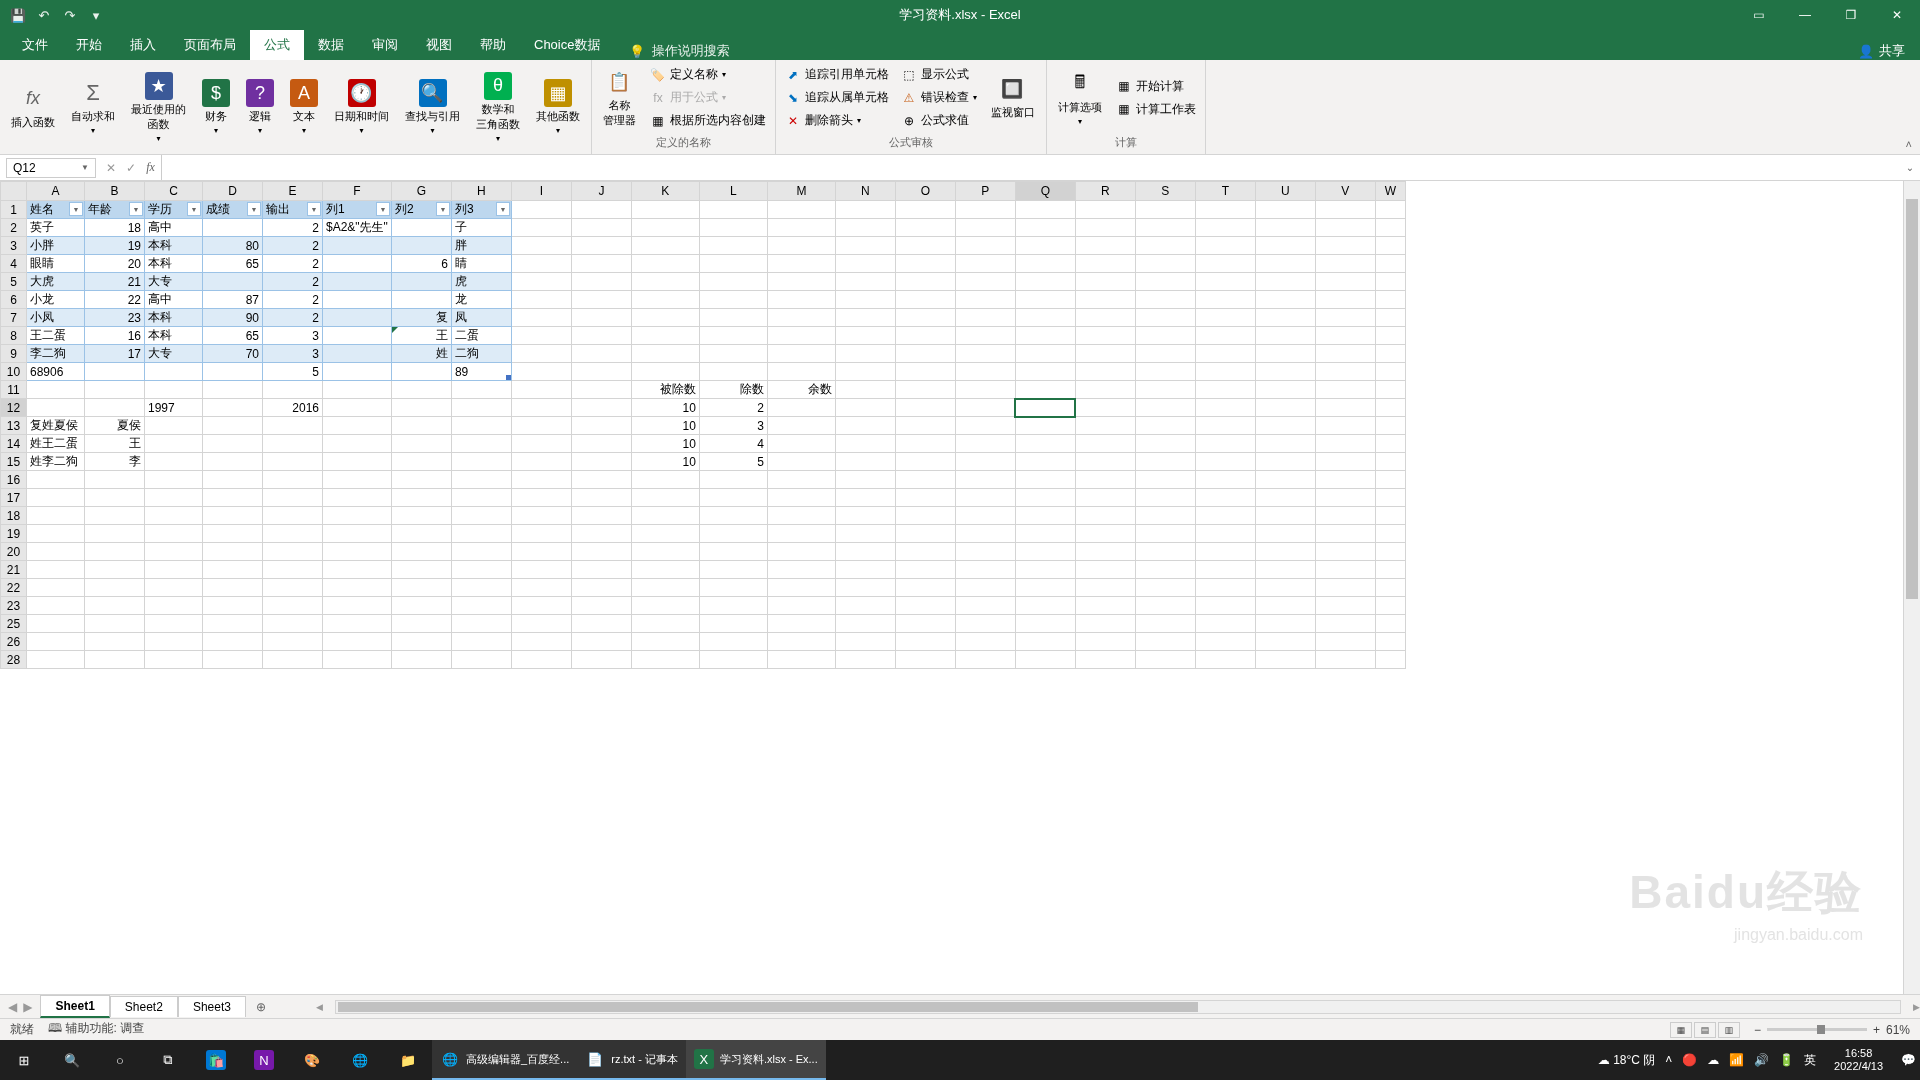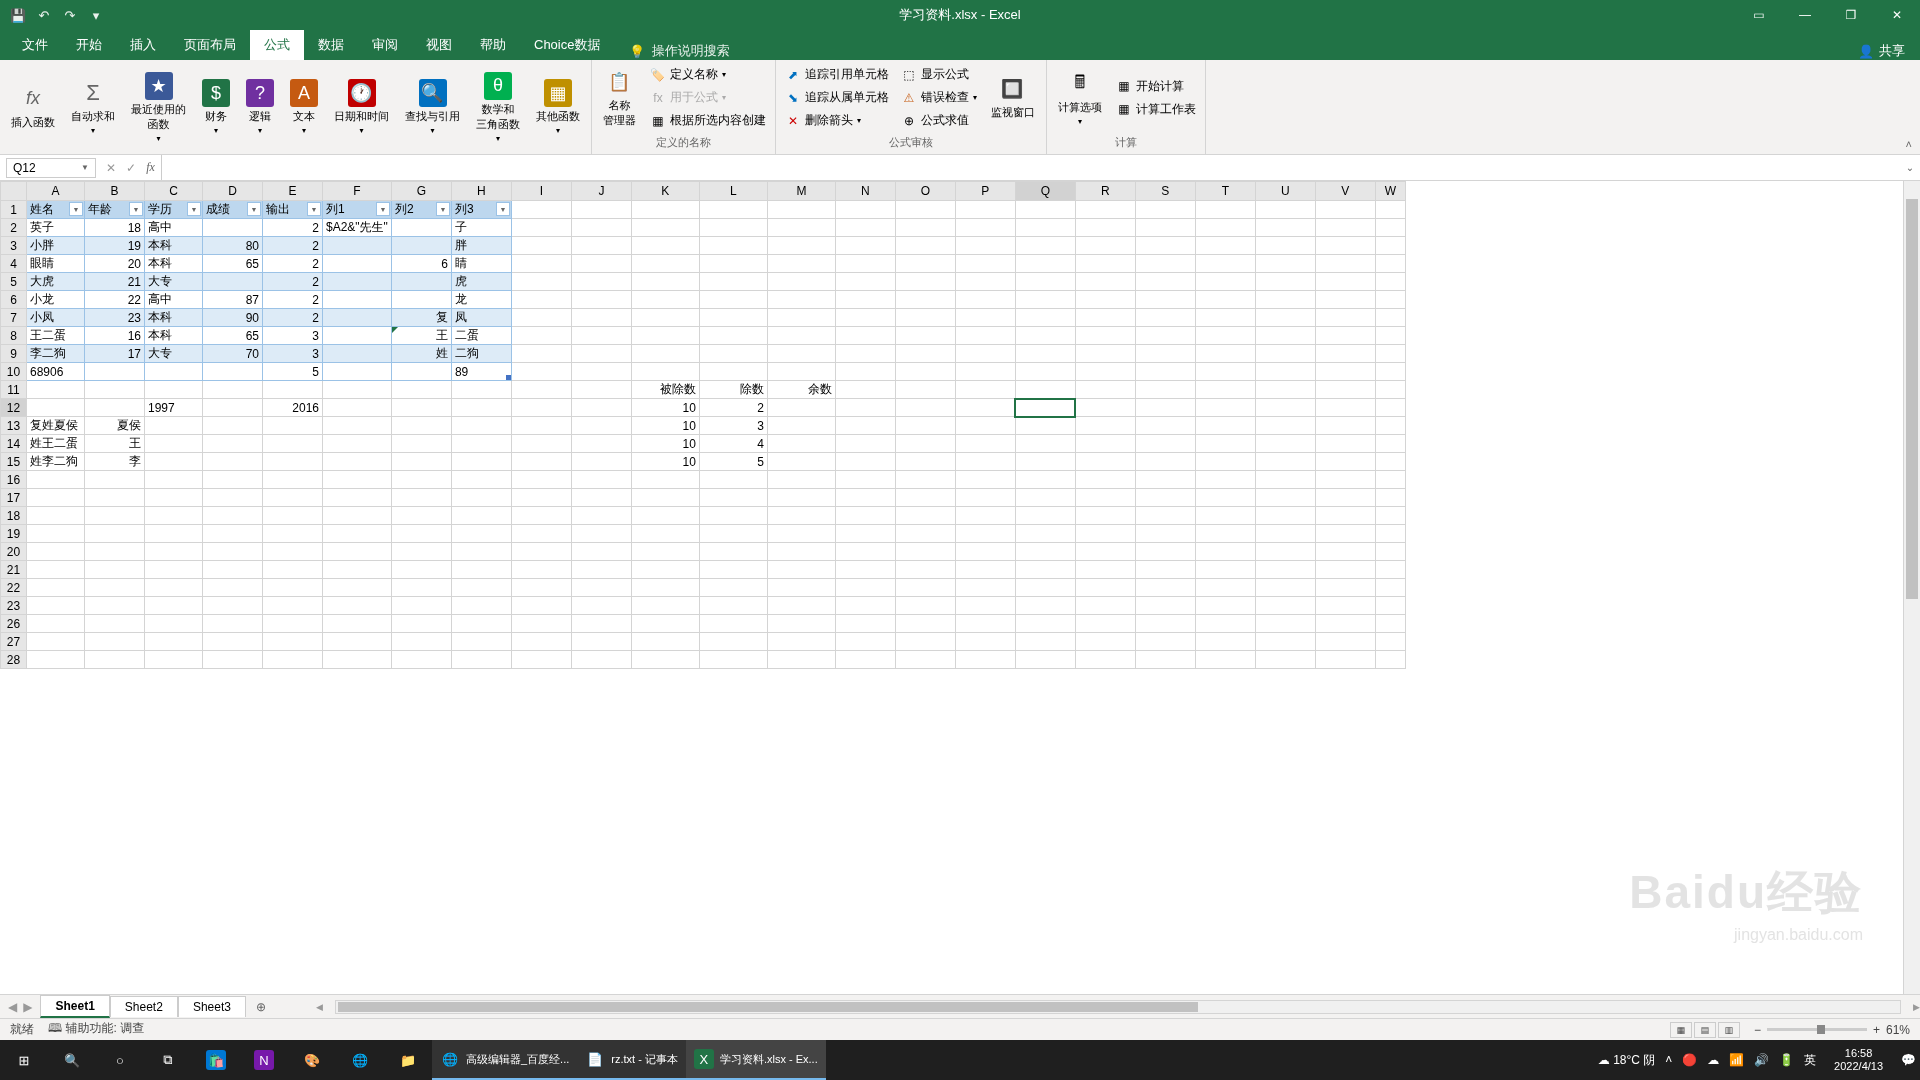--- a/index.html
+++ b/index.html
@@ -917,47 +917,47 @@
             <td class="" style="position:relative"></td>
             <td class="" style="position:relative"></td>
             <td class="" style="position:relative"></td>
             <td class="" style="position:relative"></td>
             <td class="" style="position:relative"></td>
             <td class="" style="position:relative"></td>
             <td class="" style="position:relative"></td>
             <td class="" style="position:relative"></td>
           </tr>
           <tr>
+            <th class="row-head ">25</th>
+            <td class="" style="position:relative"></td>
+            <td class="" style="position:relative"></td>
+            <td class="" style="position:relative"></td>
+            <td class="" style="position:relative"></td>
+            <td class="" style="position:relative"></td>
+            <td class="" style="position:relative"></td>
+            <td class="" style="position:relative"></td>
+            <td class="" style="position:relative"></td>
+            <td class="" style="position:relative"></td>
+            <td class="" style="position:relative"></td>
+            <td class="" style="position:relative"></td>
+            <td class="" style="position:relative"></td>
+            <td class="" style="position:relative"></td>
+            <td class="" style="position:relative"></td>
+            <td class="" style="position:relative"></td>
+            <td class="" style="position:relative"></td>
+            <td class="" style="position:relative"></td>
+            <td class="" style="position:relative"></td>
+            <td class="" style="position:relative"></td>
+            <td class="" style="position:relative"></td>
+            <td class="" style="position:relative"></td>
+            <td class="" style="position:relative"></td>
+            <td class="" style="position:relative"></td>
+          </tr>
+          <tr>
             <th class="row-head ">26</th>
-            <td class="" style="position:relative"></td>
-            <td class="" style="position:relative"></td>
-            <td class="" style="position:relative"></td>
-            <td class="" style="position:relative"></td>
-            <td class="" style="position:relative"></td>
-            <td class="" style="position:relative"></td>
-            <td class="" style="position:relative"></td>
-            <td class="" style="position:relative"></td>
-            <td class="" style="position:relative"></td>
-            <td class="" style="position:relative"></td>
-            <td class="" style="position:relative"></td>
-            <td class="" style="position:relative"></td>
-            <td class="" style="position:relative"></td>
-            <td class="" style="position:relative"></td>
-            <td class="" style="position:relative"></td>
-            <td class="" style="position:relative"></td>
-            <td class="" style="position:relative"></td>
-            <td class="" style="position:relative"></td>
-            <td class="" style="position:relative"></td>
-            <td class="" style="position:relative"></td>
-            <td class="" style="position:relative"></td>
-            <td class="" style="position:relative"></td>
-            <td class="" style="position:relative"></td>
-          </tr>
-          <tr>
-            <th class="row-head ">27</th>
             <td class="" style="position:relative"></td>
             <td class="" style="position:relative"></td>
             <td class="" style="position:relative"></td>
             <td class="" style="position:relative"></td>
             <td class="" style="position:relative"></td>
             <td class="" style="position:relative"></td>
             <td class="" style="position:relative"></td>
             <td class="" style="position:relative"></td>
             <td class="" style="position:relative"></td>
             <td class="" style="position:relative"></td>

